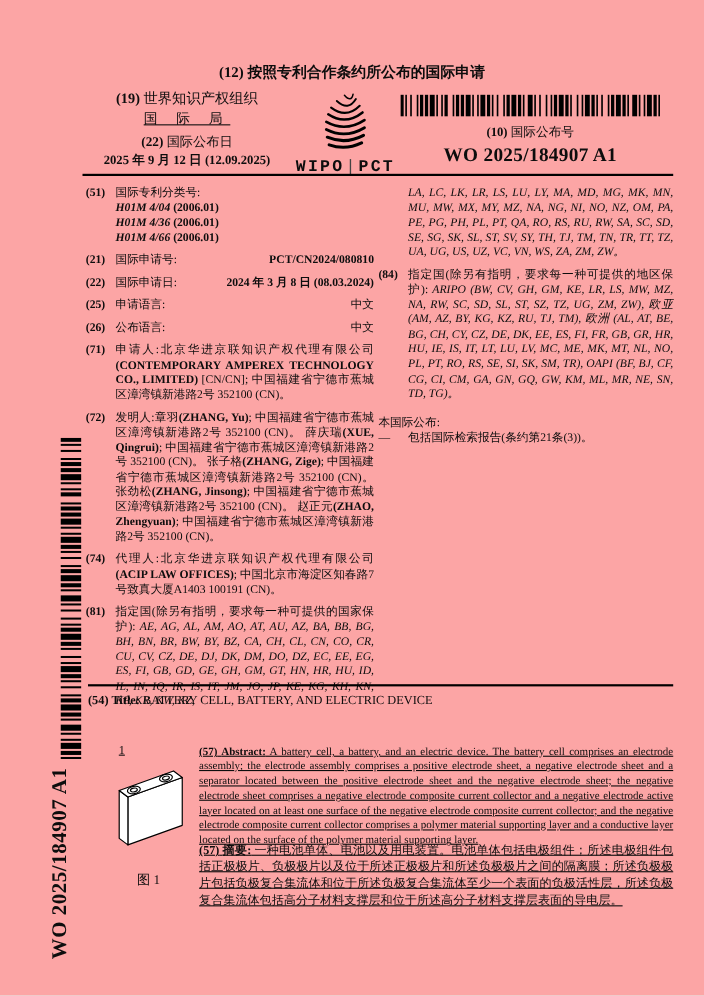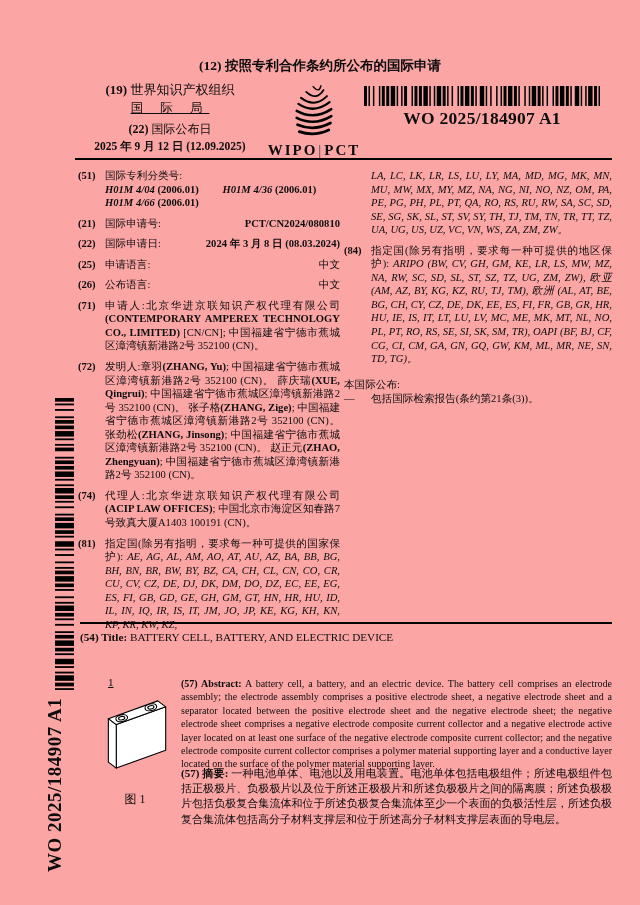--- a/index.html
+++ b/index.html
@@ -11,35 +11,35 @@
   
   .line12{position:absolute;top:57px;left:0;width:100%;text-align:center;
     font-weight:bold;font-size:13.5px;}
   .hdr-left{position:absolute;left:72px;top:82px;width:196px;text-align:center;line-height:1.3;}
   .hdr-left .org{font-size:13px;}
   .hdr-left .bureau{font-size:12.5px;letter-spacing:7px;margin-top:1px;text-decoration:underline;}
   .hdr-left .pubdate-l{font-size:12px;margin-top:6px;}
   .hdr-left .pubdate{font-size:11.5px;font-weight:bold;margin-top:1px;}
   .fnum-inline{font-weight:bold;}
   .logo{position:absolute;left:266px;top:84px;width:96px;text-align:center;}
-  .logo .wipotext{font-family:Liberation Serif, serif;
+  .logo .wipotext{font-family:Liberation Mono, monospace;
     font-weight:bold;font-size:15px;letter-spacing:2px;margin-top:2px;}
   .logo .sep{font-weight:normal;color:#444;padding:0 1px;}
   .hdr-right{position:absolute;left:362px;top:86px;width:240px;text-align:center;}
   .hdr-right .bc{width:236px;height:20px;margin:0 auto;}
   .hdr-right .pubno-label{font-size:11.5px;margin-top:7px;}
   .hdr-right .pubno{font-size:17.5px;font-weight:bold;margin-top:2px;letter-spacing:0.3px;}
   .rule1{position:absolute;top:158px;left:75px;width:537px;height:2px;background:#000;}
   
   .col{position:absolute;top:169px;font-size:10.6px;line-height:1.28;text-align:justify;}
   .col-left{left:78px;width:262px;}
   .col-right{left:344px;width:268px;}
   .field{position:relative;padding-left:27px;margin-bottom:7px;}
   .fnum{position:absolute;left:0;top:0;font-weight:bold;}
-  .ipc-grid{display:flex;flex-wrap:wrap;}
+  .ipc-grid{display:flex;flex-wrap:wrap;flex-direction:column;}
   .ipc-item{width:50%;font-weight:bold;white-space:nowrap;}
   .ipc-code{font-style:italic;}
   .kv{display:flex;justify-content:space-between;}
   .kv .v{font-weight:bold;text-align:right;white-space:nowrap;}
   .kv .v-plain{text-align:right;}
   .codes{font-style:italic;}
   .pubnote{margin-top:12px;}
   .pubnote .dashrow{display:flex;margin-top:1px;}
   .pubnote .dash{width:27px;}
   
@@ -52,21 +52,21 @@
   .t54{position:absolute;left:80px;font-size:11.2px;}
   .t54 .b{font-weight:bold;}
   .t54-en{top:631px;}
   .t54-cn{top:652px;font-size:11.6px;}
   
   .figure{position:absolute;left:96px;top:676px;width:90px;}
   .figref{font-size:11px;text-decoration:underline;margin-left:12px;}
   .figsvg{margin-top:3px;margin-left:8px;}
   .figcap{font-size:12px;text-align:center;width:78px;margin-top:12px;}
   
-  .abs{position:absolute;left:181px;width:431px;text-align:justify;}
+  .abs{position:absolute;left:181px;width:431px;text-align:justify;text-decoration:underline;}
   .abs-en{top:677px;font-size:10px;line-height:1.34;}
   .abs-cn{top:766px;font-size:11px;line-height:1.38;}
   .abs .b{font-weight:bold;}
 </style>
 </head>
 <body>
 
 <div class="page">
 
   <div class="line12">(12) 按照专利合作条约所公布的国际申请</div>
@@ -143,20 +143,21 @@
           <rect x="132" y="0" width="3" height="10" fill="#000"></rect>
           <rect x="136" y="0" width="2" height="10" fill="#000"></rect>
           <rect x="139" y="0" width="1" height="10" fill="#000"></rect>
           <rect x="142" y="0" width="3" height="10" fill="#000"></rect>
           <rect x="146" y="0" width="1" height="10" fill="#000"></rect>
           <rect x="149" y="0" width="1" height="10" fill="#000"></rect>
           <rect x="151" y="0" width="3" height="10" fill="#000"></rect>
           <rect x="155" y="0" width="2" height="10" fill="#000"></rect>
           <rect x="158" y="0" width="1" height="10" fill="#000"></rect>
         </svg></div>
+    <div class="pubno-label"><span class="fnum-inline">(10)</span> <span>国际公布号</span></div>
     <div class="pubno">WO 2025/184907 A1</div>
   </div>
 
   <div class="rule1"></div>
 
   <div class="col col-left">
 
     <div class="field">
       <span class="fnum">(51)</span>
       <span>国际专利分类号:</span>

